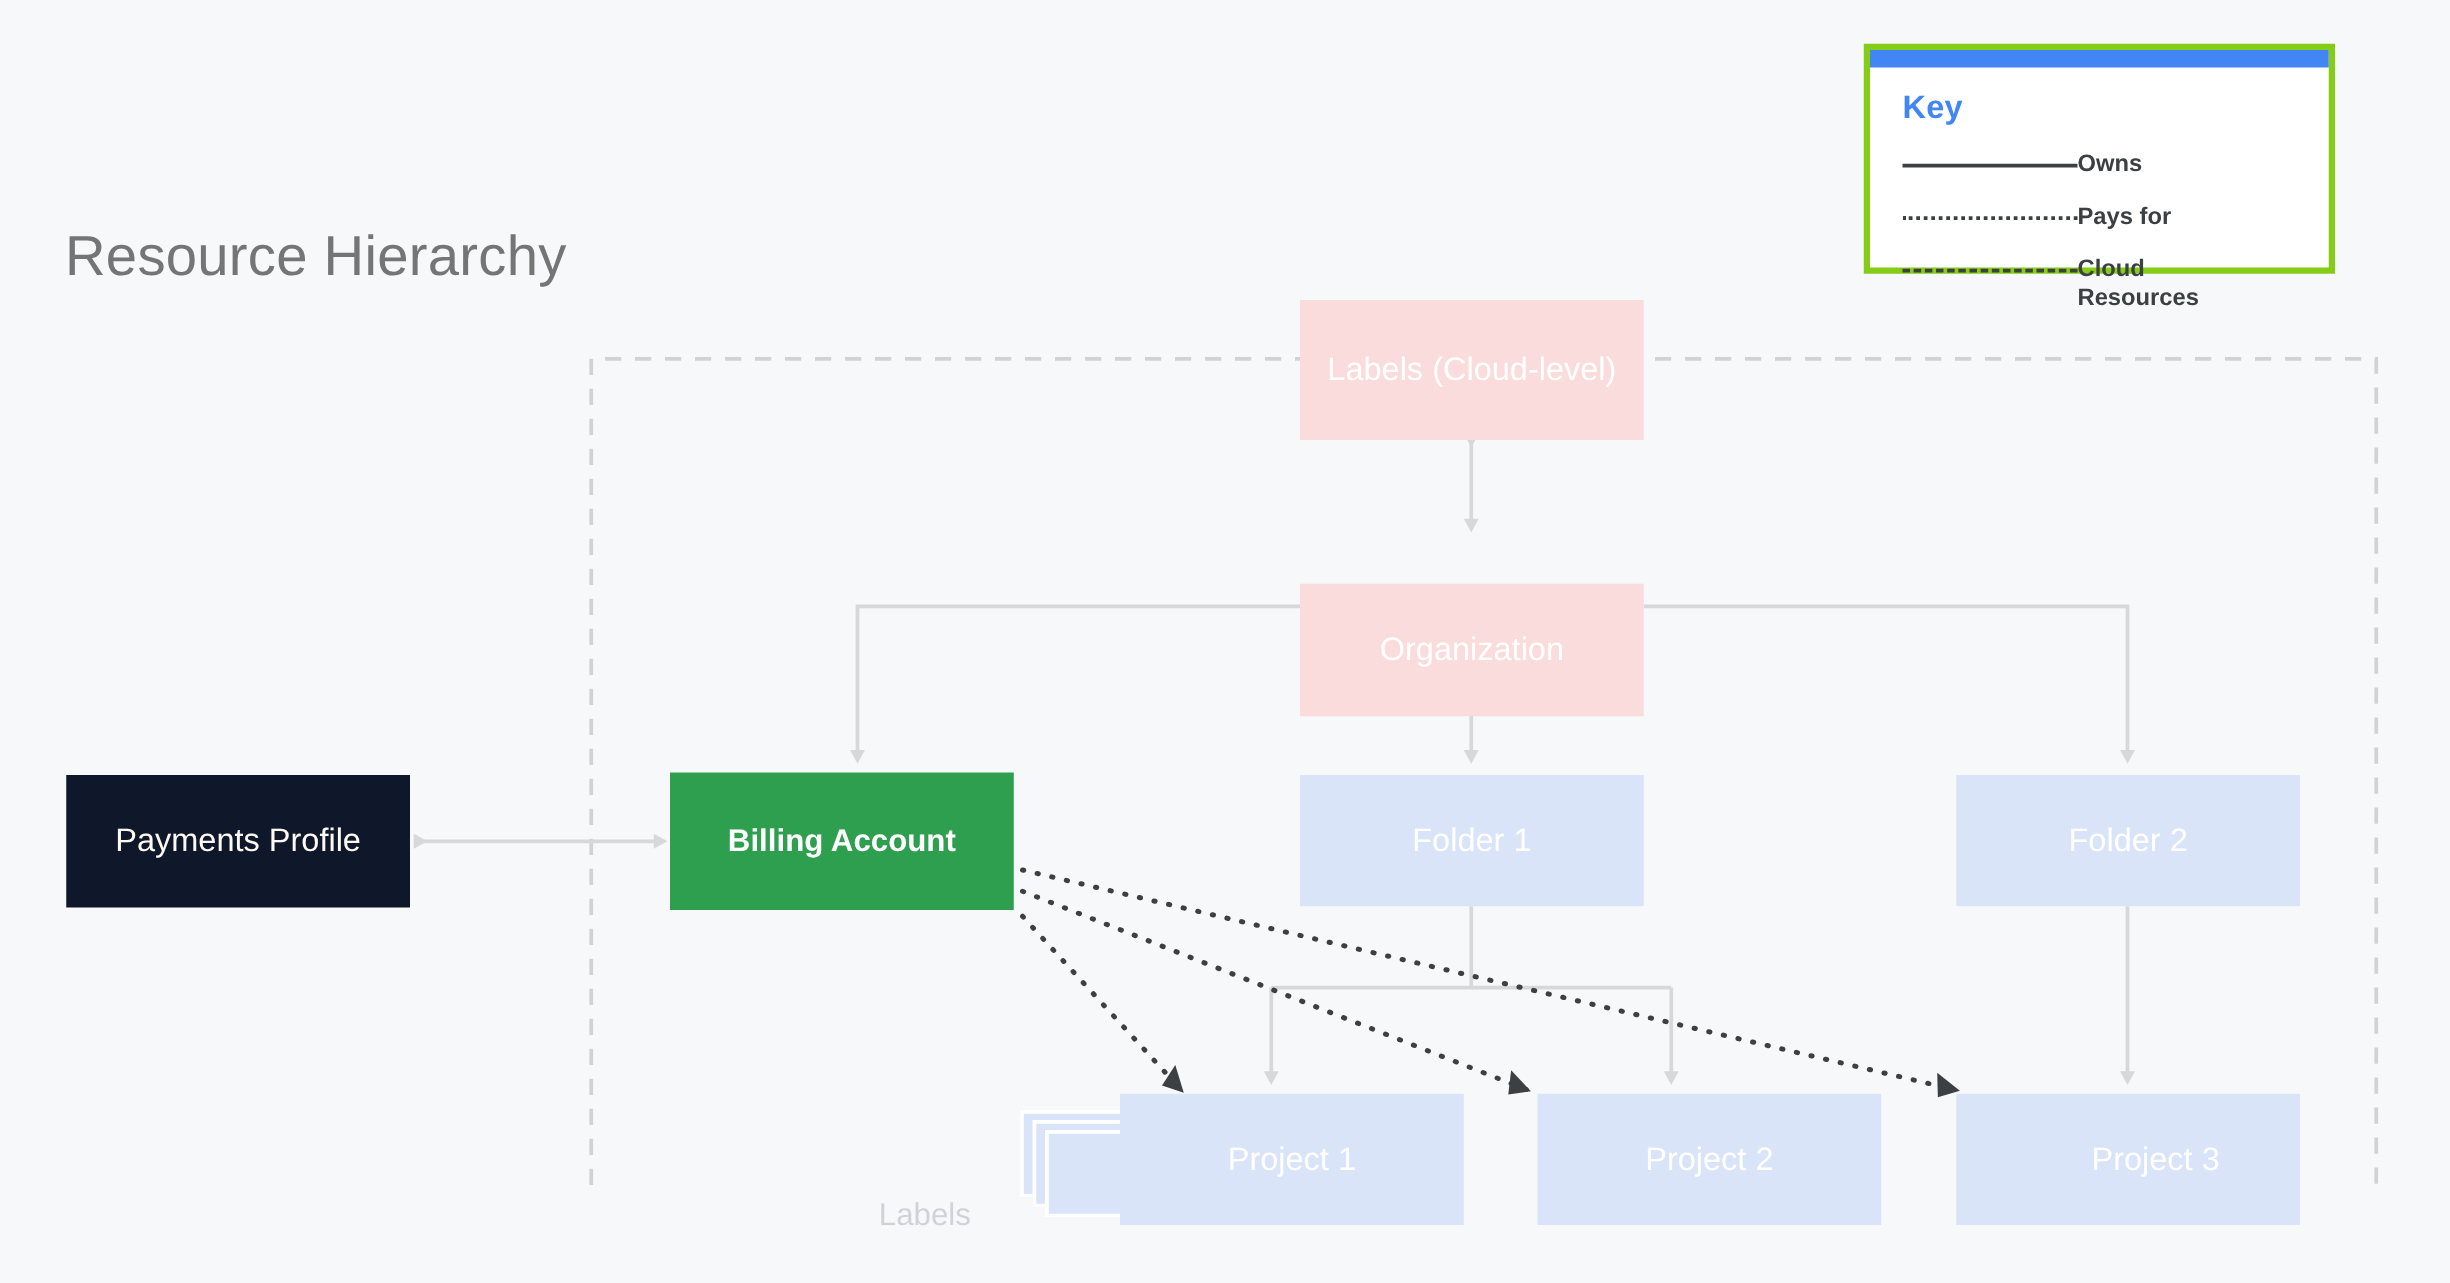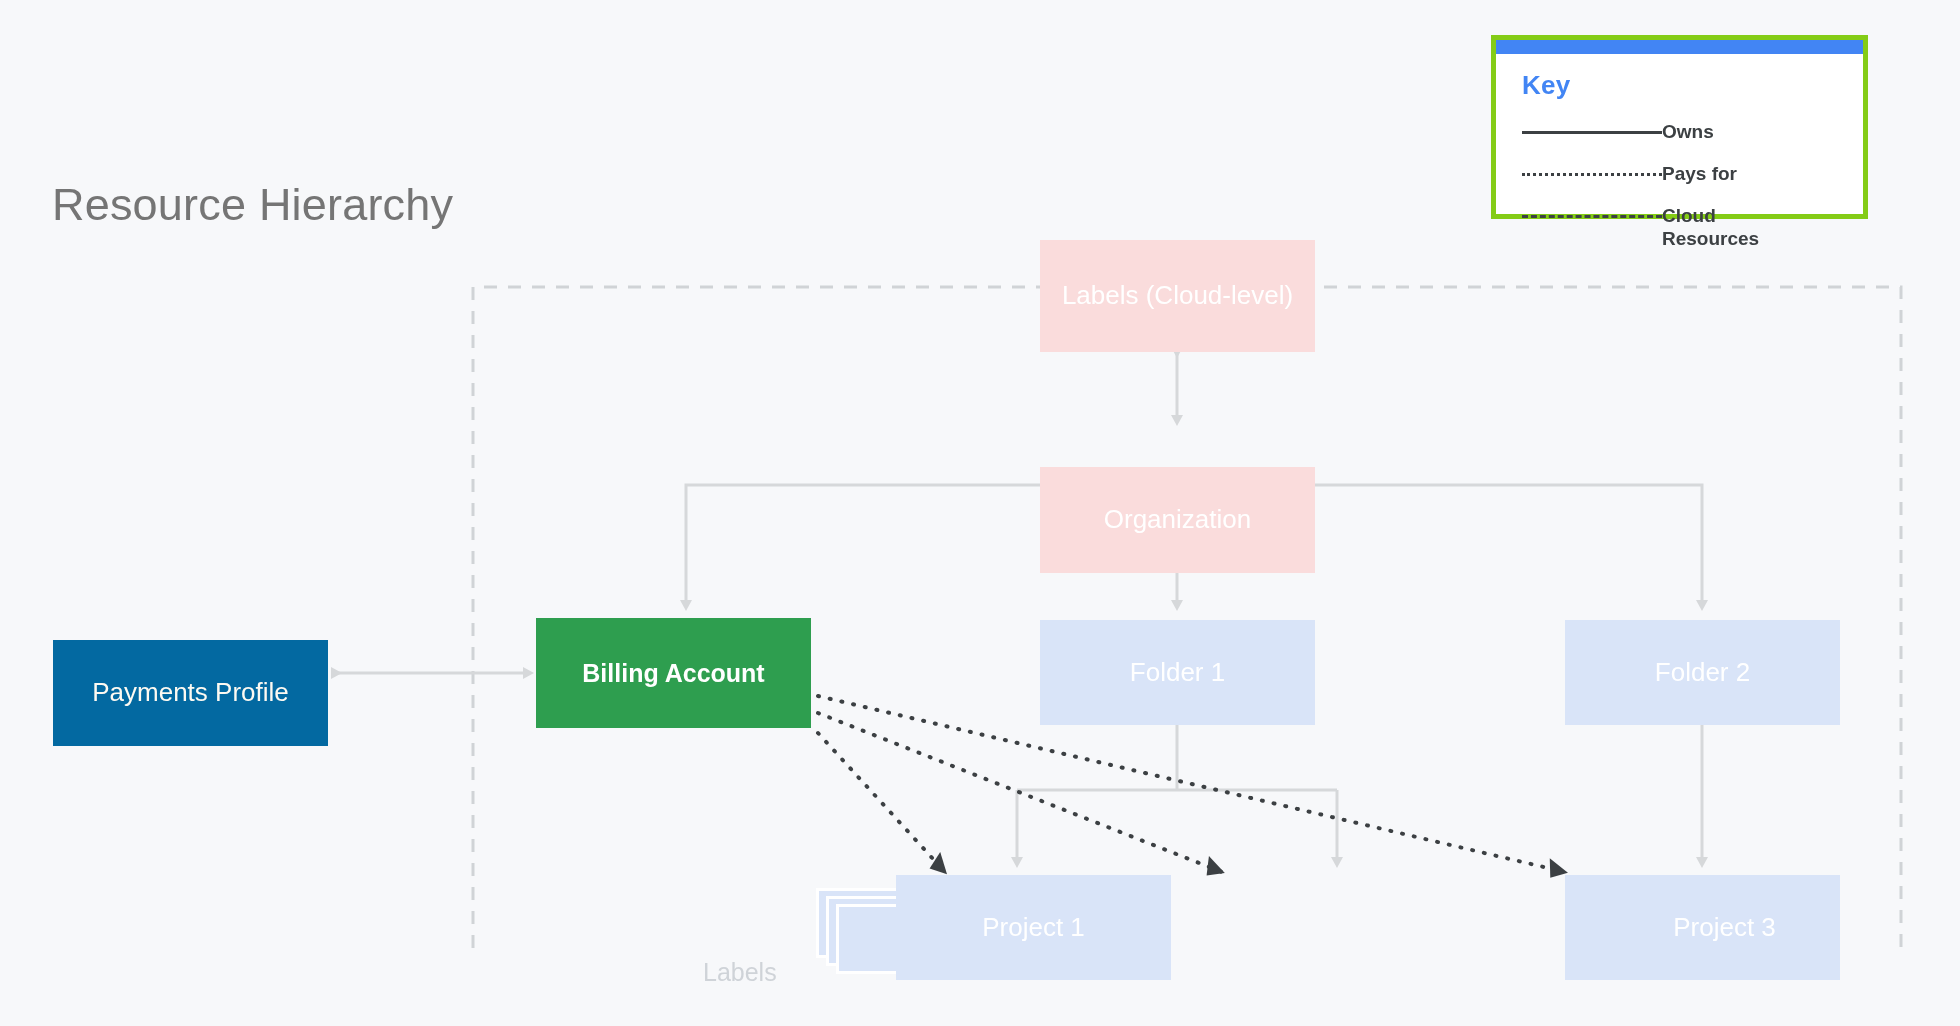--- a/index.html
+++ b/index.html
@@ -59,21 +59,21 @@
 
   .node.pink        { background: #fadcdc; }
   .node.pink .node-label  { color: #ffffff; font-size: 26px; font-weight: 400; }
 
   .node.blue        { background: #d9e4f8; }
   .node.blue .node-label  { color: #ffffff; font-size: 26px; font-weight: 400; }
 
   .node.green       { background: #34a853; background: #2e9e4f; }
   .node.green .node-label { color: #ffffff; font-size: 25px; font-weight: 700; }
 
-  .node.cream       { background: #0369a1; margin-top: 20px; }
+  .node.cream       { background: #0f172a; }
   .node.cream .node-label { color: #fdfaf2; font-size: 26px; font-weight: 400; }
 
   
   .labels-text {
     position: absolute;
     left: 703px;
     top: 914px;
     font-size: 25px;
     color: #cfd3d8;
     white-space: nowrap;
@@ -225,20 +225,23 @@
 
   <div class="labels-text">Labels</div>
   <div class="label-card" id="label-card-1"></div>
   <div class="label-card" id="label-card-2"></div>
   <div class="label-card" id="label-card-3"></div>
 
   <div class="node blue" style="left:896px; top:875px; width:275px; height:105px;">
     <span class="node-label">Project 1</span>
   </div>
 
+  <div class="node blue" style="left:1230px; top:875px; width:275px; height:105px;">
+    <span class="node-label">Project 2</span>
+  </div>
 
   <div class="node blue" style="left:1565px; top:875px; width:275px; height:105px;padding-left:44px;">
     <span class="node-label">Project 3</span>
   </div>
 
   <div class="key-panel">
     <div class="key-bar"></div>
     <div class="key-body">
       <div class="key-title">Key</div>
       <div class="key-rows">

